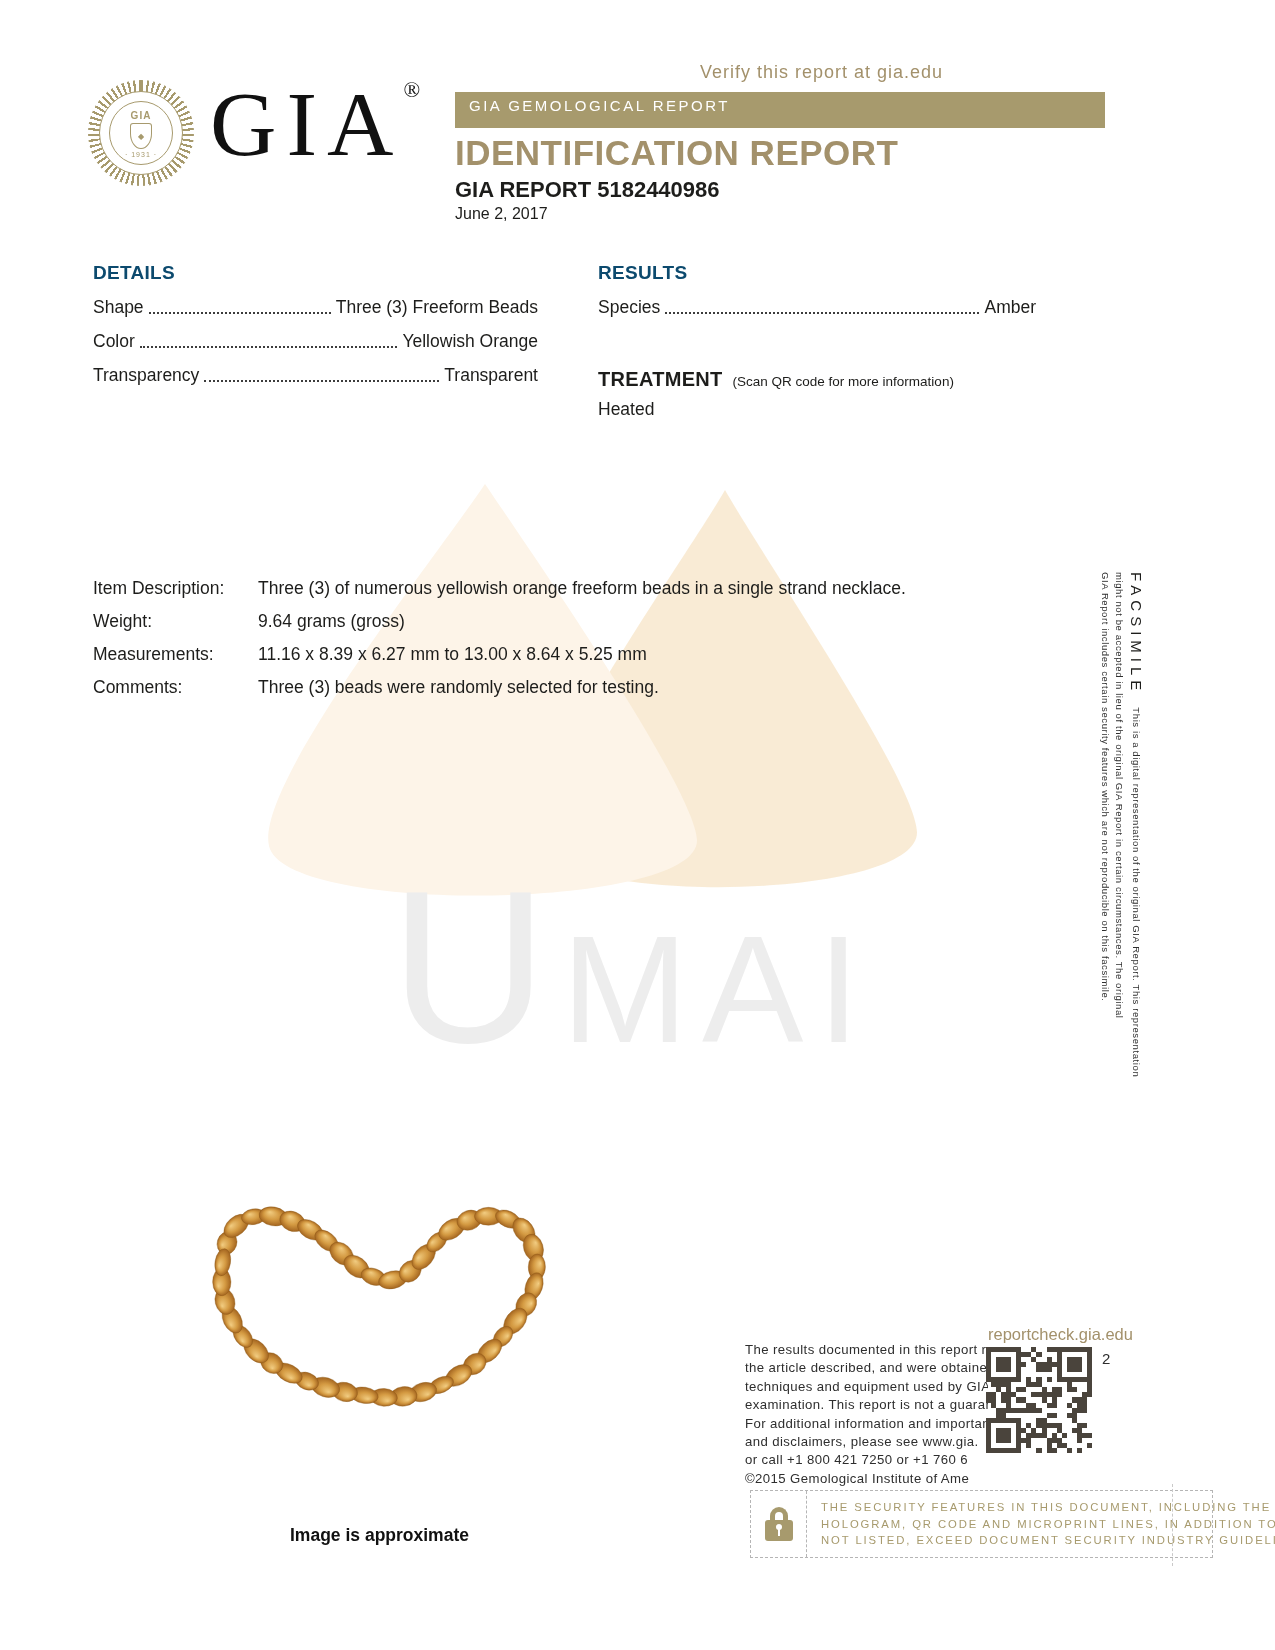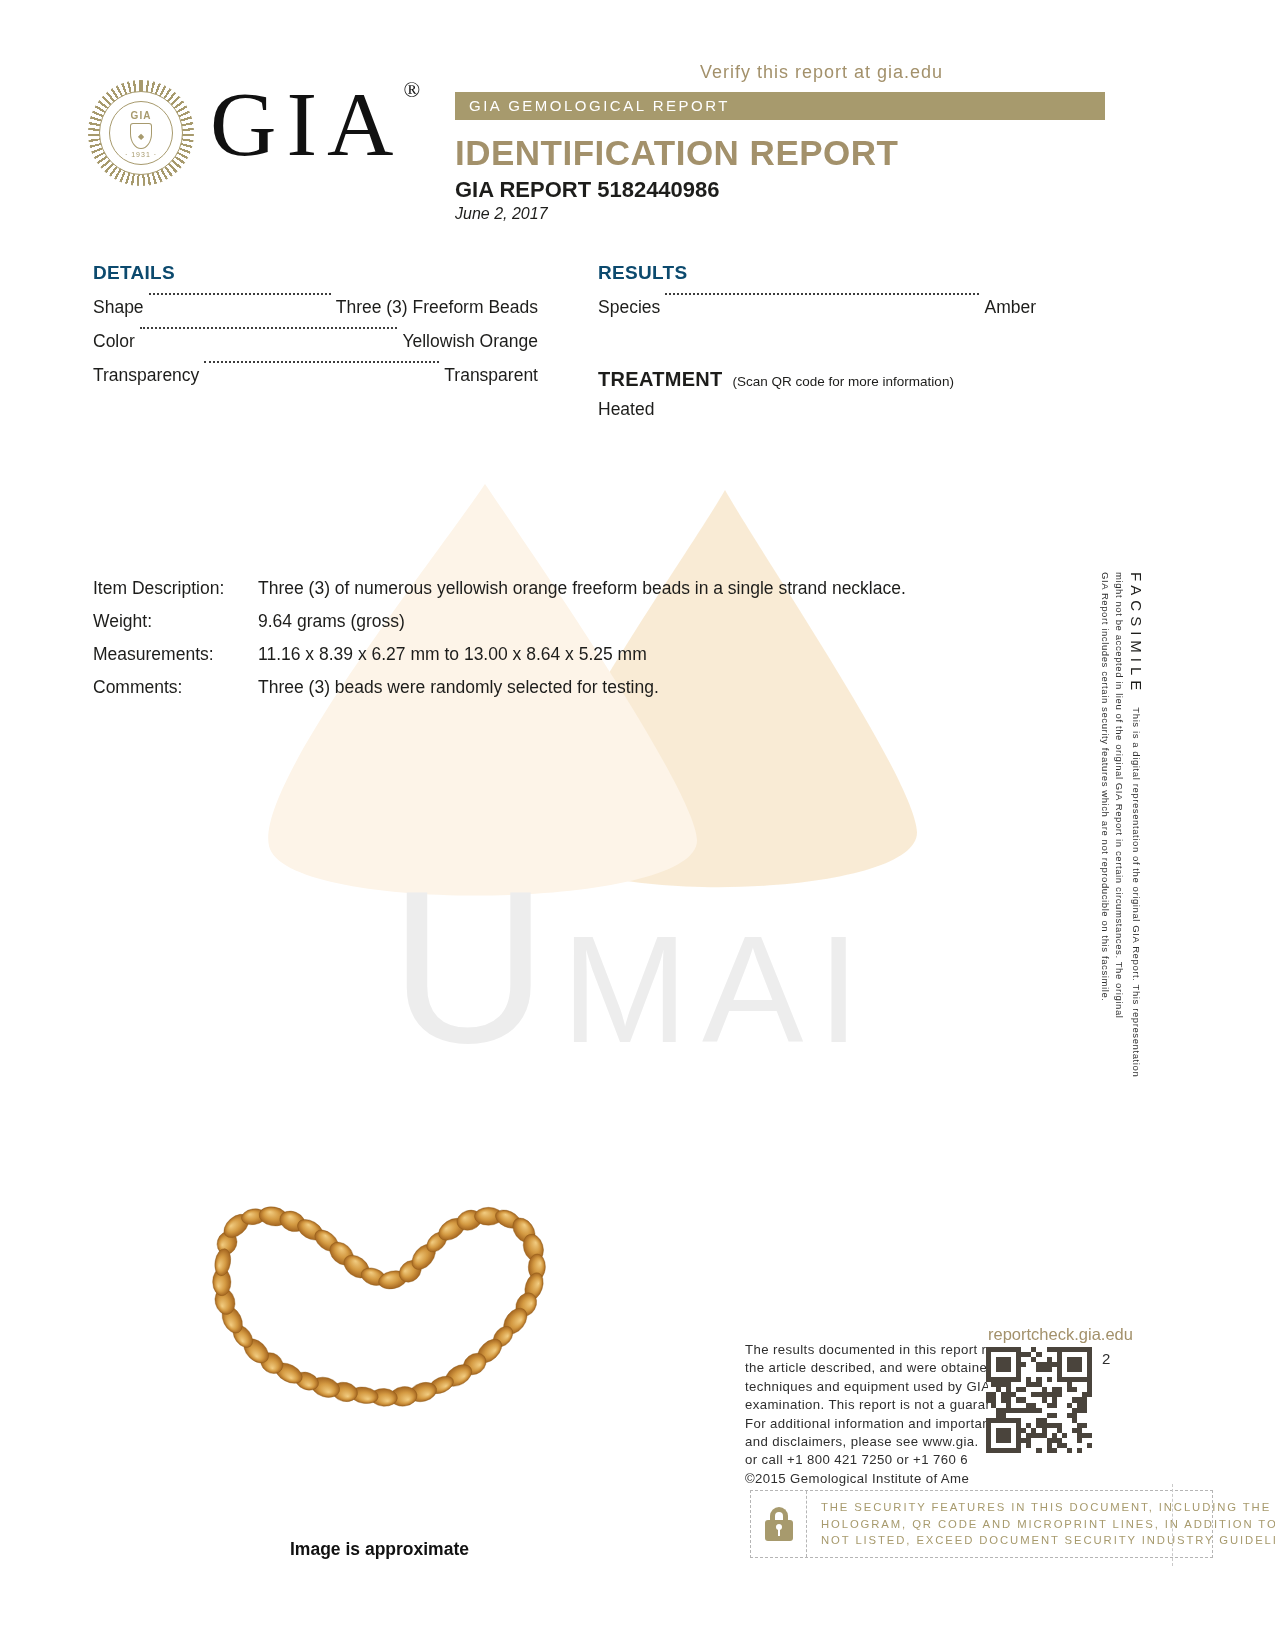--- a/index.html
+++ b/index.html
@@ -10,46 +10,46 @@
   .blob { position: absolute; z-index: 0; }
   .watermark { position: absolute; left: 390px; top: 858px; z-index: 1; color: #ededed;
                display: flex; align-items: baseline; letter-spacing: 14px; line-height: 1; }
   .watermark .wm-u   { font-size: 218px; font-weight: 400; }
   .watermark .wm-mai { font-size: 152px; font-weight: 400; }
 
   .content { position: absolute; inset: 0; z-index: 2; }
 
   
   .verify { position: absolute; left: 700px; top: 62px; font-size: 18px; letter-spacing: 1px; color: #a3916b; text-decoration: none; }
-  .banner { position: absolute; left: 455px; top: 92px; width: 650px; height: 28px; background: #a79a6d;
+  .banner { position: absolute; left: 455px; top: 92px; width: 650px; height: 36px; background: #a79a6d;
             color: #ffffff; font-size: 15px; letter-spacing: 2.5px; line-height: 28px; padding-left: 14px; }
   .doc-title { position: absolute; left: 455px; top: 133px; font-size: 35px; font-weight: 600; letter-spacing: 0.5px; color: #a3916b; }
   .report-no { position: absolute; left: 455px; top: 177px; font-size: 22px; font-weight: 700; color: #1d1d1b; }
-  .report-date { position: absolute; left: 455px; top: 205px; font-size: 16px; color: #1d1d1b; font-style: italic; }
+  .report-date { position: absolute; left: 455px; top: 205px; font-size: 16px; color: #1d1d1b; }
 
   
   .logo { position: absolute; left: 88px; top: 80px; display: flex; align-items: flex-start; }
   .seal { position: relative; width: 106px; height: 106px; border-radius: 50%;
           background: repeating-conic-gradient(#a79a6d 0deg 2.6deg, #ffffff 2.6deg 6.5deg); }
   .seal-inner { position: absolute; inset: 11px; background: #fff; border-radius: 50%; border: 1.5px solid #a79a6d;
                 display: flex; flex-direction: column; align-items: center; justify-content: center; }
   .seal-ring { position: absolute; inset: 9px; border-radius: 50%; border: 1px solid #a79a6d; }
   .seal-gia { font-size: 10px; letter-spacing: 1px; color: #a79a6d; font-weight: 700; margin-top: 2px; }
   .seal-shield { width: 22px; height: 26px; border: 1.5px solid #a79a6d; margin: 2px 0;
                  border-radius: 3px 3px 50% 50% / 3px 3px 60% 60%; background: #fff;
                  display:flex; align-items:center; justify-content:center; }
   .seal-shield span { font-size: 8px; color: #a79a6d; }
   .seal-year { font-size: 7px; letter-spacing: 1px; color: #a79a6d; }
   .wordmark { font-family: "Liberation Serif", serif; font-size: 92px; line-height: 0.95; letter-spacing: 10px;
               color: #111; margin-left: 16px; font-weight: 500; }
   .wordmark sup { font-size: 22px; vertical-align: 58px; letter-spacing: 0; }
 
   
   .section-heading { font-size: 19px; font-weight: 700; letter-spacing: 0.3px; color: #0c4a6e; }
-  .kv-row { display: flex; align-items: flex-start; font-size: 17.5px; color: #1d1d1b; }
+  .kv-row { display: flex; align-items: flex-end; font-size: 17.5px; color: #1d1d1b; }
   .kv-row .leader { flex: 1; margin: 0 5px; border-bottom: 2px dotted #3c3c3c; transform: translateY(-4px); }
   .kv-row .val { white-space: nowrap; }
 
   .details-block { position: absolute; left: 93px; top: 262px; width: 445px; }
   .details-block .kv-row { margin-top: 13px; }
   .results-block { position: absolute; left: 598px; top: 262px; width: 438px; }
   .results-block .kv-row { margin-top: 13px; }
   .treatment-head { position: absolute; left: 598px; top: 368px; display: flex; align-items: baseline; }
   .treatment-head .t { font-size: 20px; font-weight: 700; letter-spacing: 0.3px; }
   .treatment-head .n { font-size: 13.5px; margin-left: 10px; color: #1d1d1b; }
@@ -82,21 +82,21 @@
   .lock-cell { flex: 0 0 56px; border-right: 1px dashed #b5b5b5; display: flex; flex-direction: column;
                align-items: center; justify-content: center; }
   .lock-shackle { width: 18px; height: 13px; border: 5px solid #a79a6d; border-bottom: none; border-radius: 10px 10px 0 0; }
   .lock-body { width: 28px; height: 21px; background: #a79a6d; border-radius: 3px; position: relative; }
   .lock-body::before { content:""; position:absolute; left: 11px; top: 4px; width: 6px; height: 6px; border-radius: 50%; background: #fff; }
   .lock-body::after  { content:""; position:absolute; left: 13px; top: 9px; width: 2px; height: 7px; background: #fff; }
   .security-text { padding: 8px 10px 0 14px; position: relative; }
   .security-text div { font-size: 11.3px; letter-spacing: 1.9px; line-height: 16.5px; color: #a79a6d; white-space: nowrap; overflow: hidden; }
   .fold-line { position: absolute; left: 365px; top: -7px; height: 82px; border-left: 1px dashed #c9c9c9; }
 
-  .image-note { position: absolute; left: 290px; top: 1525px; font-size: 17.5px; font-weight: 700; color: #111; margin-top: 14px; }
+  .image-note { position: absolute; left: 290px; top: 1525px; font-size: 17.5px; font-weight: 700; color: #111; }
 </style>
 </head>
 <body>
 
 <div class="page">
 
   <svg class="blob" style="left:255px; top:480px;" width="690" height="440" viewBox="0 0 690 440">
     <path d="M 470 10 C 510 80 660 300 662 352 C 664 420 300 428 284 360 C 270 300 430 80 470 10 Z" fill="#f8e9d0" opacity="0.9"></path>
     <path d="M 230 4 C 285 85 440 310 442 360 C 444 430 30 436 14 366 C 0 305 175 85 230 4 Z" fill="#fdf4e8"></path>
   </svg>

